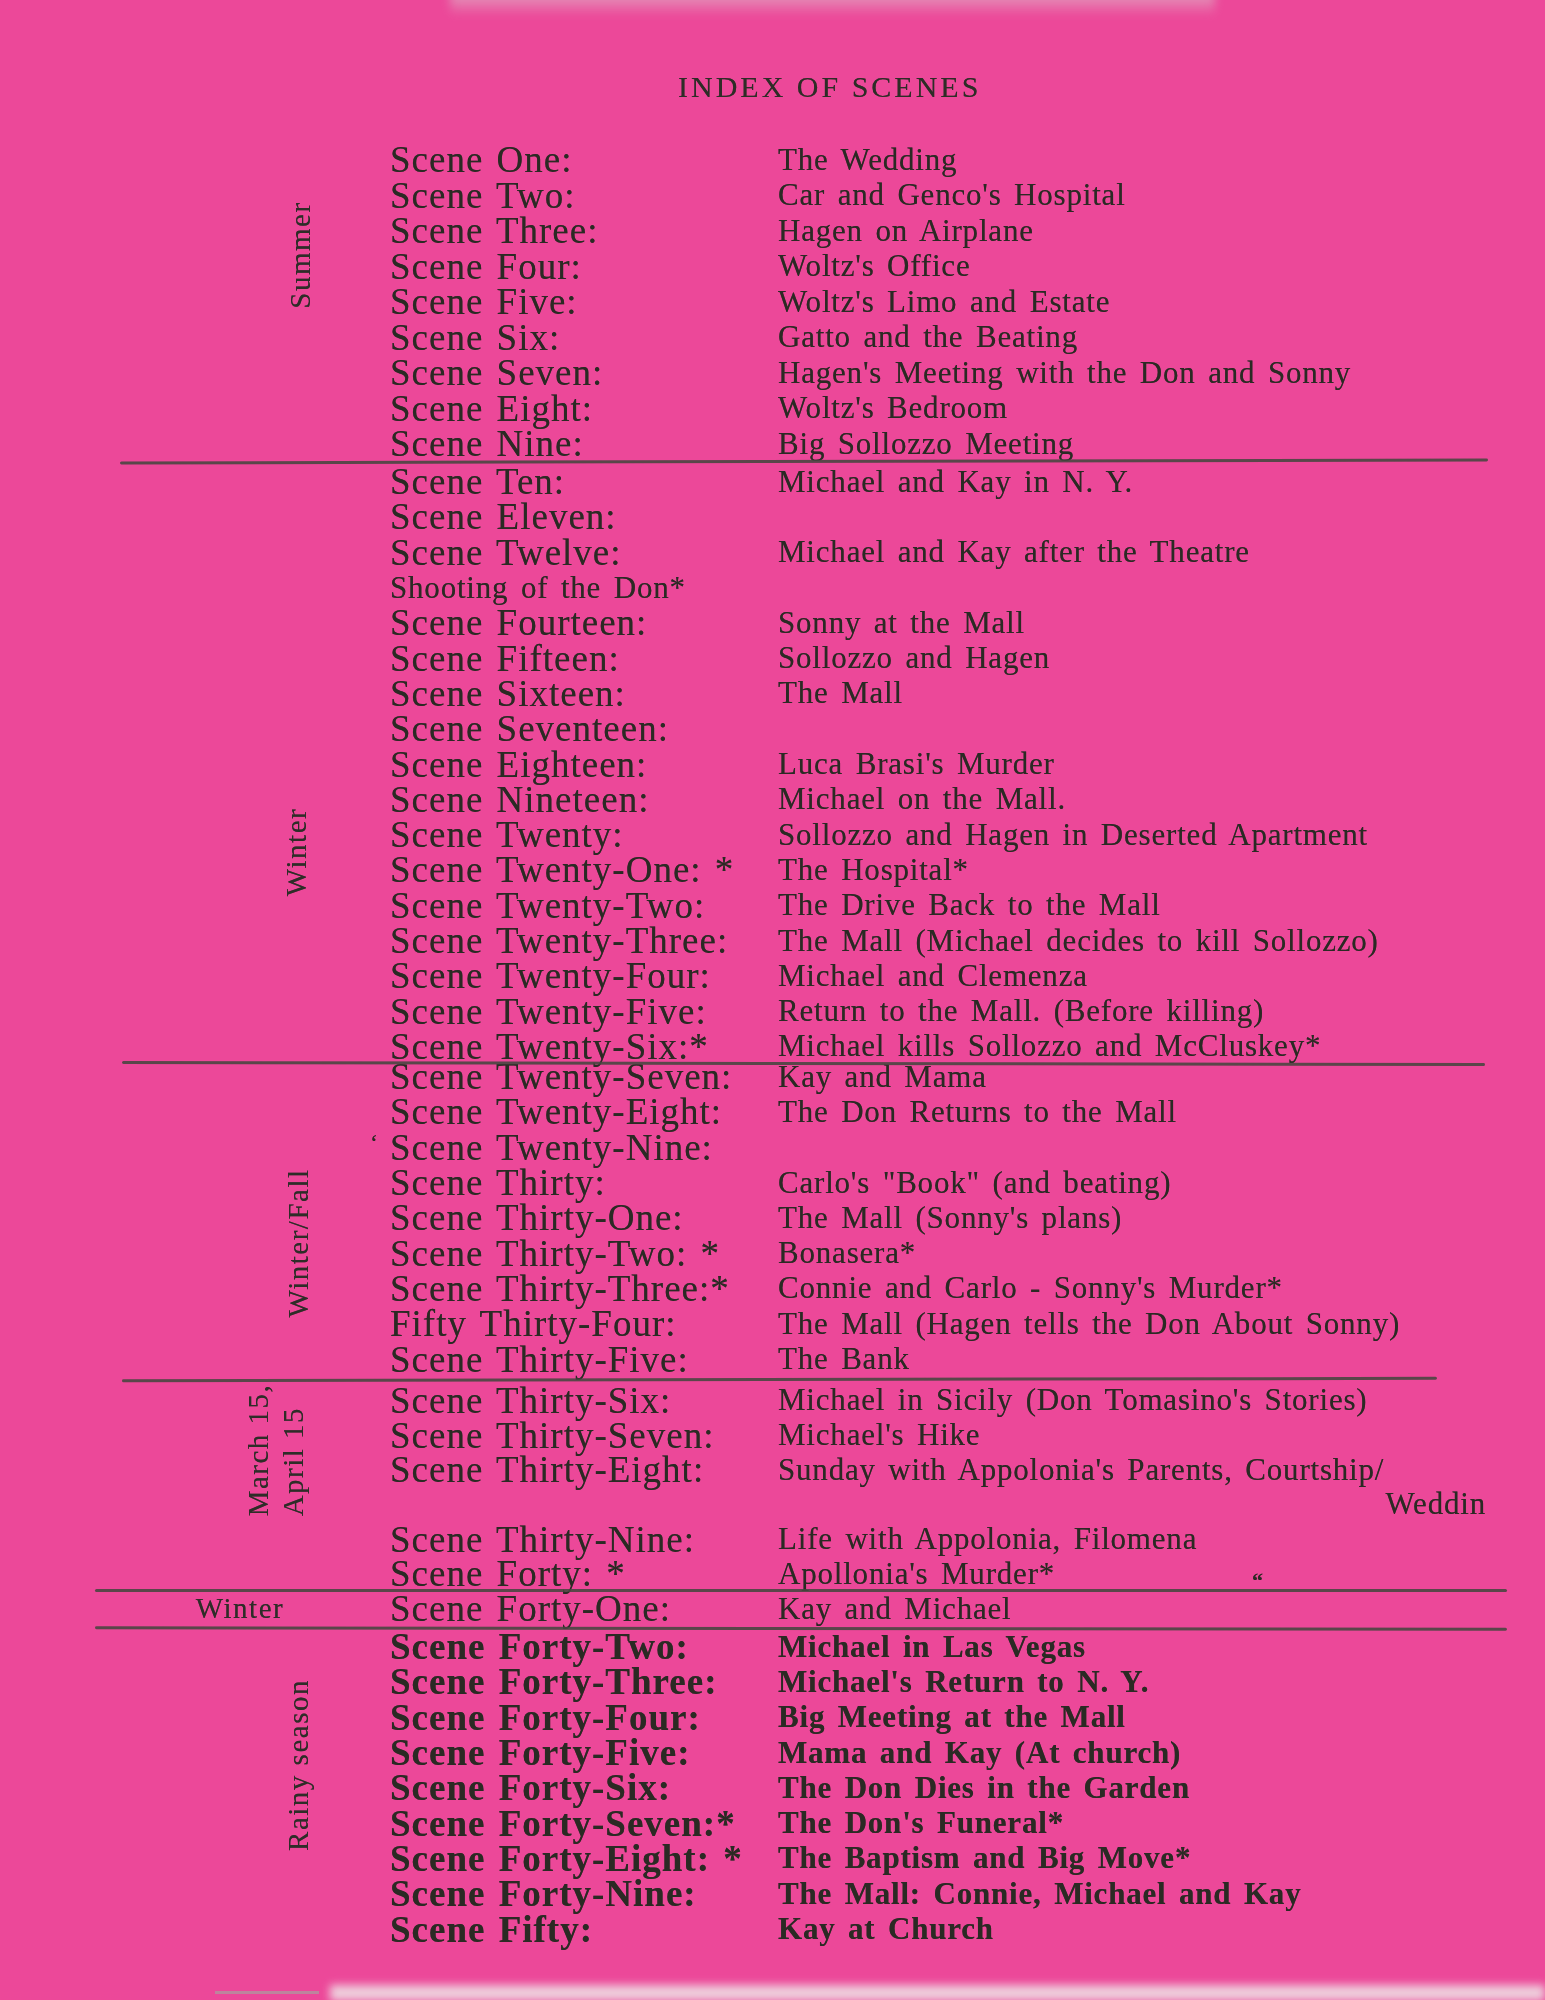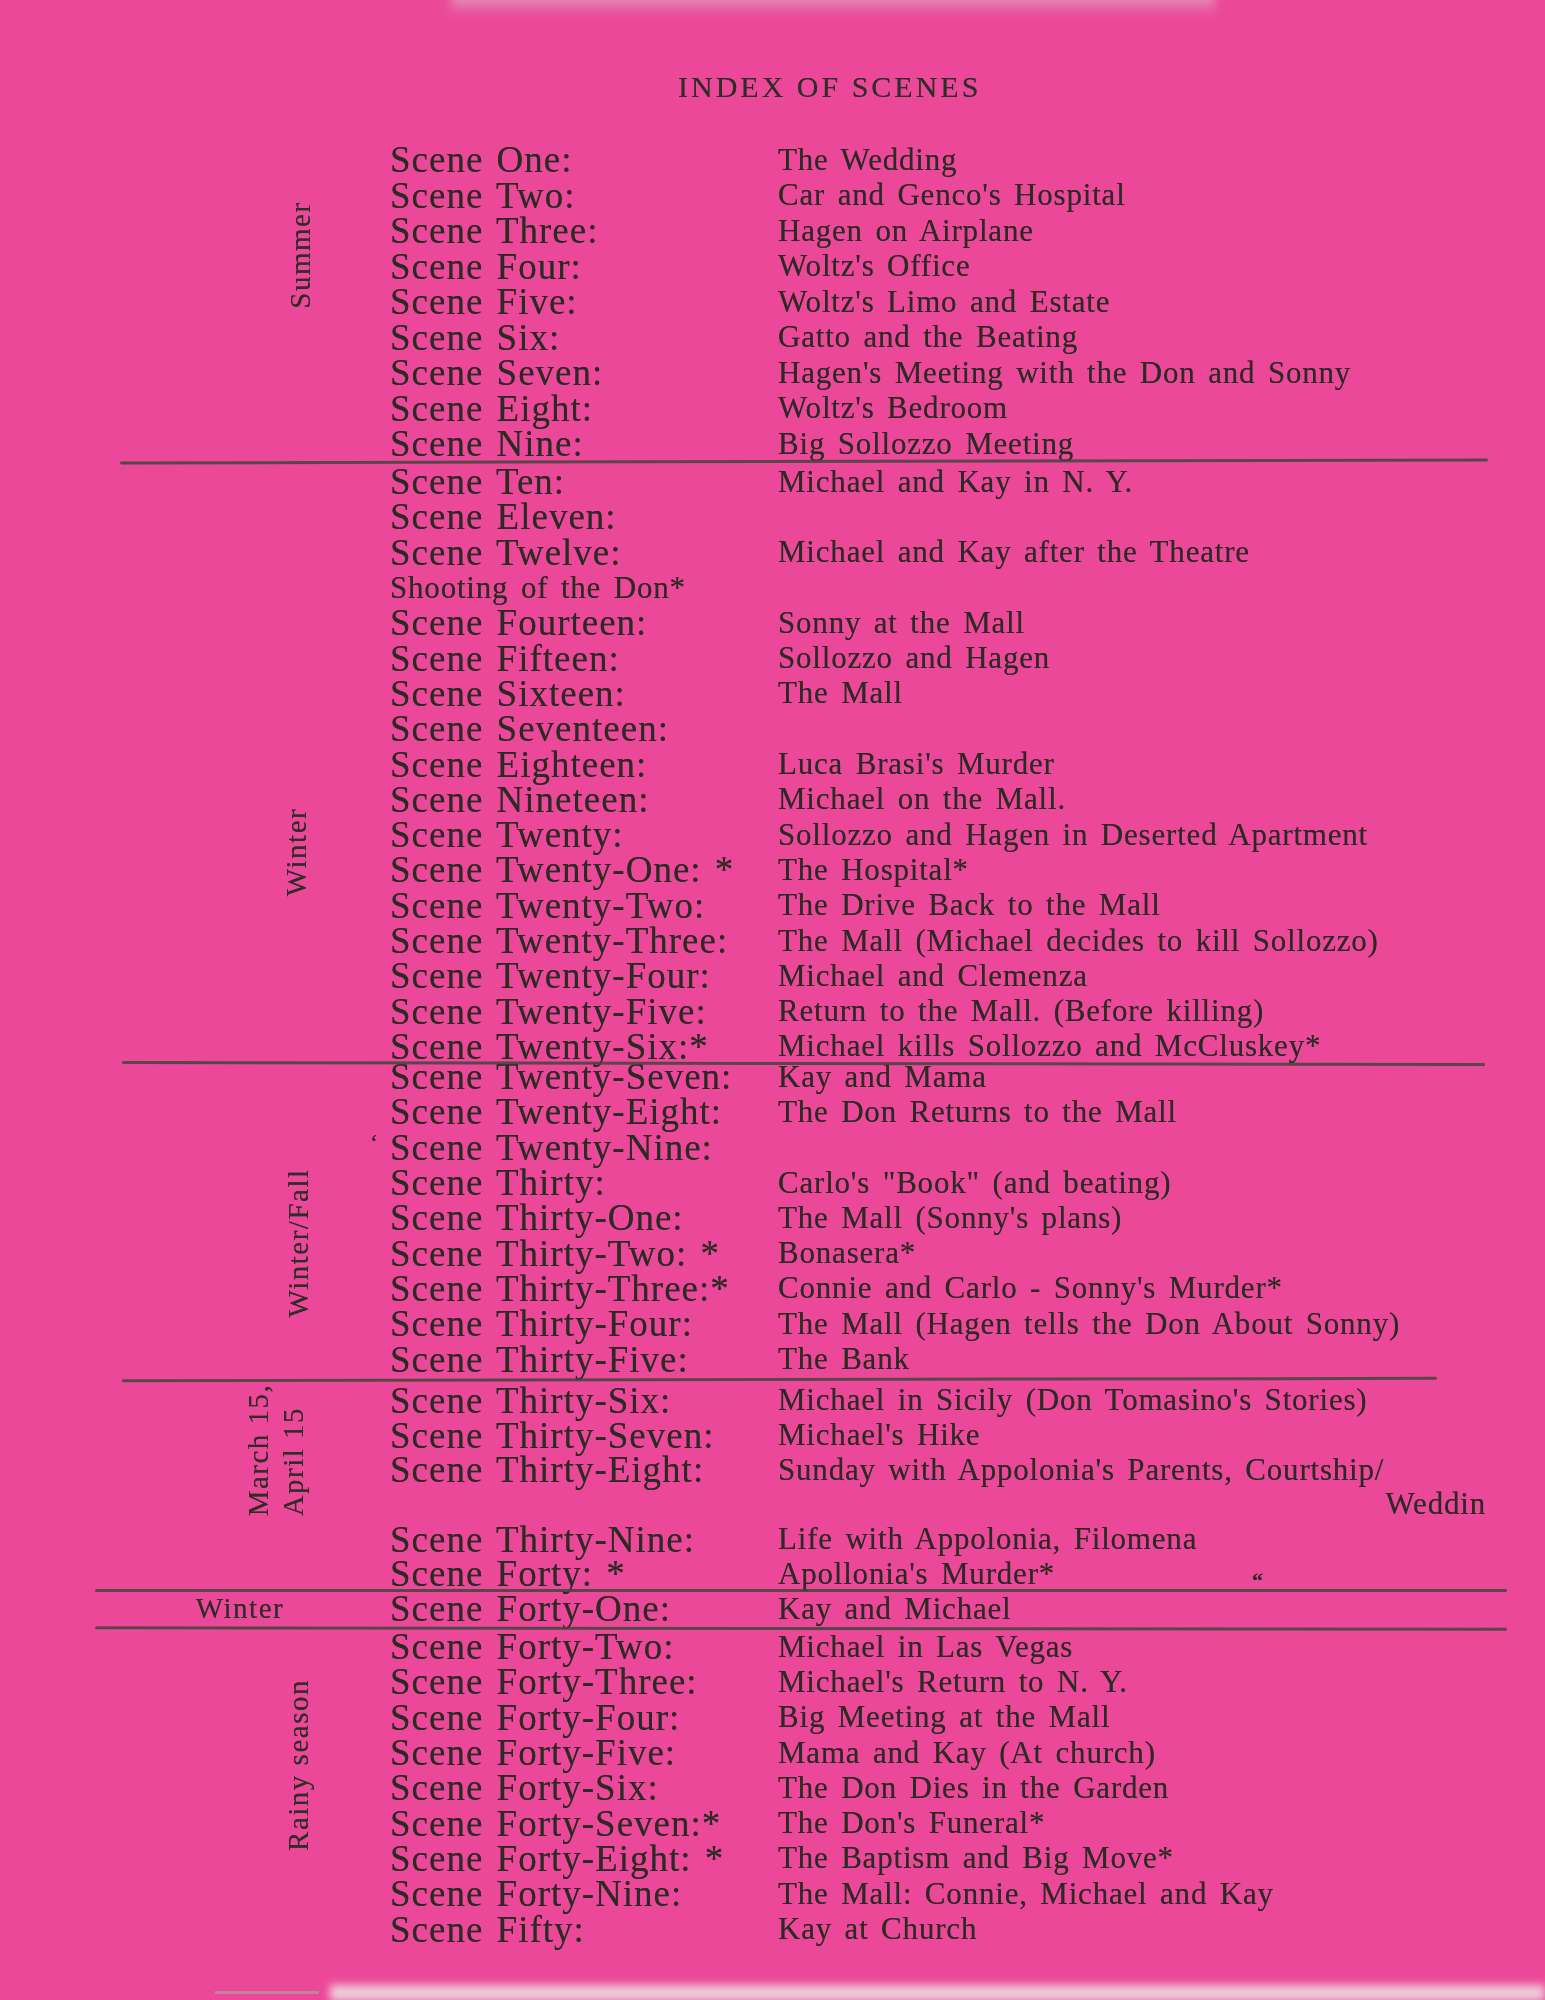--- a/index.html
+++ b/index.html
@@ -18,21 +18,21 @@
   .rows{position:absolute; left:390px; width:1120px;}
   .row{display:flex; align-items:center; white-space:nowrap;}
   .row .scene{width:388px; flex:none; font-size:37px; letter-spacing:1px; word-spacing:3px;}
   .row .desc{flex:1; font-size:31px; letter-spacing:.8px; word-spacing:4px;}
   .row.cont .desc{text-align:right; padding-right:24px;}
   .rows-s1{top:142px;}  .rows-s1 .row{height:35.5px;}
   .rows-s2{top:464px;}  .rows-s2 .row{height:35.3px;}
   .rows-s3{top:1059px;} .rows-s3 .row{height:35.3px;}
   .rows-s4{top:1383px;} .rows-s4 .row{height:34.7px;}
   .rows-s5{top:1592px;} .rows-s5 .row{height:33px;}
-  .rows-s6{top:1629px;} .rows-s6 .row{height:35.3px;}
+  .rows-s6{top:1629px;font-weight:bold;} .rows-s6 .row{height:35.3px;}
   
   .season{
     position:absolute; white-space:nowrap;
     transform:translate(-50%,-50%) rotate(-90deg);
     font-size:29px; letter-spacing:1.5px; color:#2e2d28;
   }
   .season-summer{left:300px; top:255px;}
   .season-winter2{left:296px; top:852px;}
   .season-winterfall{left:298px; top:1243px;}
   .season-march{left:276px; top:1450px; line-height:35px; text-align:left;}
@@ -217,21 +217,21 @@
       </div>
       <div class="row">
         <span class="scene">Scene Thirty-Two: *</span>
         <span class="desc">Bonasera*</span>
       </div>
       <div class="row">
         <span class="scene">Scene Thirty-Three:*</span>
         <span class="desc">Connie and Carlo - Sonny's Murder*</span>
       </div>
       <div class="row">
-        <span class="scene">Scene Thirty-Four:</span>
+        <span class="scene">Fifty Thirty-Four:</span>
         <span class="desc">The Mall (Hagen tells the Don About Sonny)</span>
       </div>
       <div class="row">
         <span class="scene">Scene Thirty-Five:</span>
         <span class="desc">The Bank</span>
       </div>
     </div>
 
   <div class="rows rows-s4">
 

